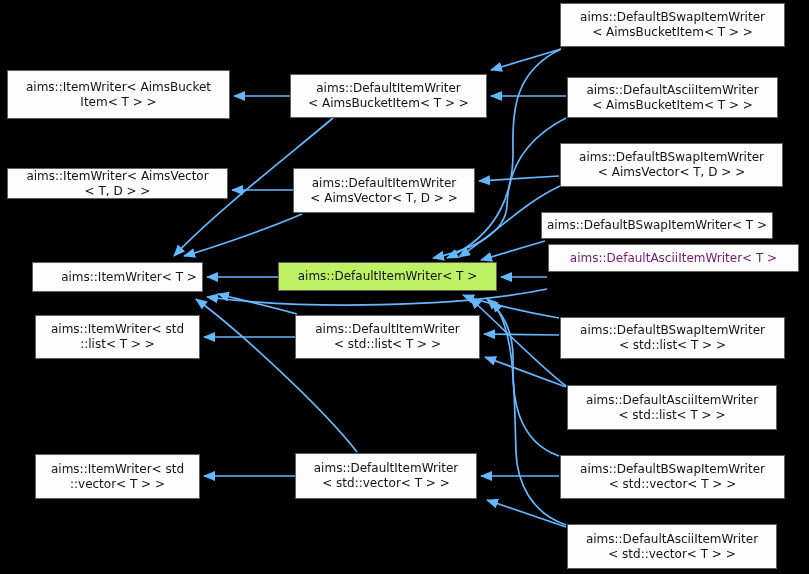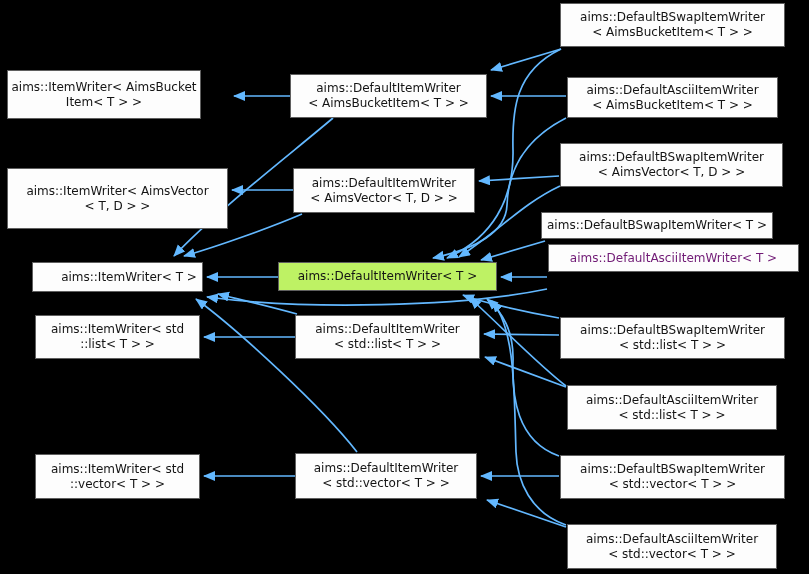--- a/index.html
+++ b/index.html
@@ -60,25 +60,25 @@
         <path class="edge" d="M561,49 C515,71 512,110 513,150 C514,200 492,238 447,258" stroke="#63b8ff" marker-end="url(#arrow)"></path>
         <path class="edge" d="M566,118 C521,141 508,175 507,205 C506,232 476,249 433,258" stroke="#63b8ff" marker-end="url(#arrow)"></path>
         <path class="edge" d="M560,186 C522,204 500,230 459,257" stroke="#63b8ff" marker-end="url(#arrow)"></path>
         <path class="edge" d="M559,318 C520,311 478,301 463,295" stroke="#63b8ff" marker-end="url(#arrow)"></path>
         <path class="edge" d="M566,386 C541,367 510,335 470,298" stroke="#63b8ff" marker-end="url(#arrow)"></path>
         <path class="edge" d="M559,456 C516,441 512,395 513,362 C514,330 502,312 487,299" stroke="#63b8ff" marker-end="url(#arrow)"></path>
         <path class="edge" d="M566,525 C531,513 517,482 516,452 C514,395 516,330 492,301" stroke="#63b8ff" marker-end="url(#arrow)"></path>
       </g>
   </svg>
   <div id="node-layer">
-      <div class="node" style="left: 7px; top: 70px; width: 194px; height: 49px; background: rgb(253, 253, 253); border-color: rgb(95, 95, 95); color: rgb(20, 20, 20);">
+      <div class="node" style="left: 7px; top: 70px; width: 223px; height: 49px; background: rgb(253, 253, 253); border-color: rgb(95, 95, 95); color: rgb(20, 20, 20);">
         <div class="lbl">aims::ItemWriter&lt; AimsBucket</div>
         <div class="lbl">Item&lt; T &gt; &gt;</div>
       </div>
-      <div class="node" style="left: 7px; top: 168px; width: 221px; height: 61px; background: rgb(253, 253, 253); border-color: rgb(95, 95, 95); color: rgb(20, 20, 20);">
+      <div class="node" style="left: 7px; top: 168px; width: 221px; height: 31px; background: rgb(253, 253, 253); border-color: rgb(95, 95, 95); color: rgb(20, 20, 20);">
         <div class="lbl">aims::ItemWriter&lt; AimsVector</div>
         <div class="lbl">&lt; T, D &gt; &gt;</div>
       </div>
       <div class="node" style="left: 32px; top: 262px; width: 171px; height: 30px; background: rgb(253, 253, 253); border-color: rgb(95, 95, 95); color: rgb(20, 20, 20); padding-left: 23px;">
         <div class="lbl">aims::ItemWriter&lt; T &gt;</div>
       </div>
       <div class="node" style="left: 35px; top: 315px; width: 165px; height: 44px; background: rgb(253, 253, 253); border-color: rgb(95, 95, 95); color: rgb(20, 20, 20);">
         <div class="lbl">aims::ItemWriter&lt; std</div>
         <div class="lbl">::list&lt; T &gt; &gt;</div>
       </div>

